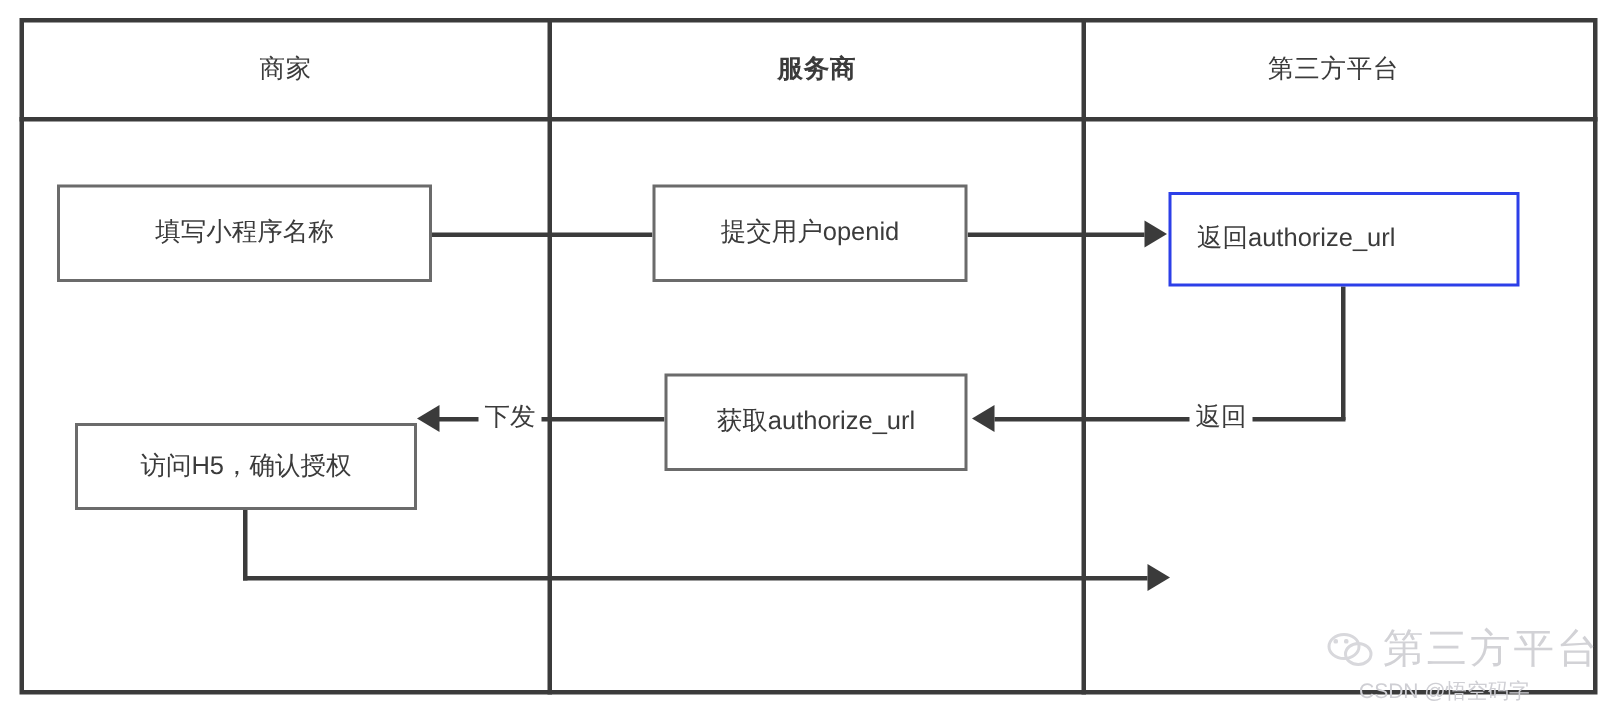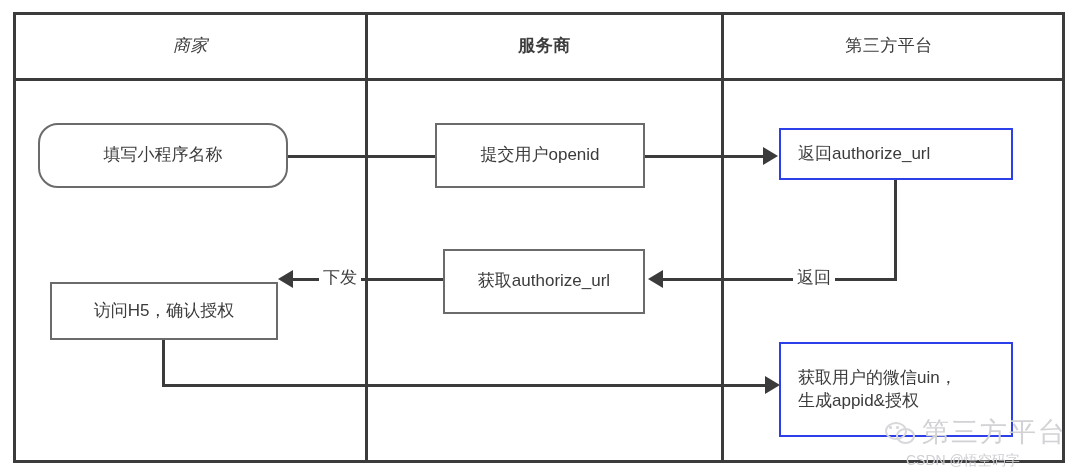--- a/index.html
+++ b/index.html
@@ -155,21 +155,21 @@
 </head>
 <body>
 
 <div id="canvas">
 
   <div class="swimlane-frame"></div>
   <div class="header-rule"></div>
   <div class="lane-divider" style="left:365px;"></div>
   <div class="lane-divider" style="left:721px;"></div>
 
-  <div class="lane-header" style="left:16px; width:349px;font-style:italic;">
+  <div class="lane-header" style="left:16px; width:349px;">
     <span>商家</span>
   </div>
   <div class="lane-header" style="left:368px; width:353px;font-weight:bold;">
     <span>服务商</span>
   </div>
   <div class="lane-header" style="left:724px; width:330px;">
     <span>第三方平台</span>
   </div>
 
   <div class="conn h" style="left:288px; top:155px; width:147px;"></div>
@@ -182,44 +182,40 @@
   <div class="edge-label" style="left:793px; top:268px;">返回</div>
 
   <div class="conn h" style="left:290px; top:278px; width:153px;"></div>
   <div class="arrowhead left" style="left:278px; top:270px;"></div>
   <div class="edge-label" style="left:319px; top:268px;">下发</div>
 
   <div class="conn v" style="left:162px; top:313px; height:74px;"></div>
   <div class="conn h" style="left:162px; top:384px; width:603px;"></div>
   <div class="arrowhead right" style="left:765px; top:376px;"></div>
 
-  <div class="node gray" style="left:38px; top:123px; width:250px; height:65px;border-radius:20px;">
+  <div class="node gray" style="left:38px; top:123px; width:250px; height:65px;">
     <span>填写小程序名称</span>
   </div>
 
   <div class="node gray" style="left:435px; top:123px; width:210px; height:65px;">
     <span>提交用户openid</span>
   </div>
 
-  <div class="node blue" style="left:779px; top:128px; width:234px; height:52px;">
+  <div class="node blue" style="left:779px; top:128px; width:234px; height:63px;">
     <span>返回authorize_url</span>
   </div>
 
   <div class="node gray" style="left:50px; top:250px; width:228px; height:58px;margin-top:32px;">
     <span>访问H5，确认授权</span>
   </div>
 
   <div class="node gray" style="left:443px; top:249px; width:202px; height:65px;">
     <span>获取authorize_url</span>
   </div>
 
-  <div class="node blue" style="left:779px; top:342px; width:234px; height:95px; flex-direction:column; align-items:flex-start; justify-content:center;">
-    <span>获取用户的微信uin，</span>
-    <span>生成appid&amp;授权</span>
-  </div>
 
   <div class="watermark wm-brand">
     <span class="wechat-glyph">
       <span class="bubble-big"></span>
       <span class="bubble-small"></span>
       <span class="dot" style="left:4px; top:6px;"></span>
       <span class="dot" style="left:11px; top:6px;"></span>
     </span>
     <span>第三方平台</span>
   </div>

